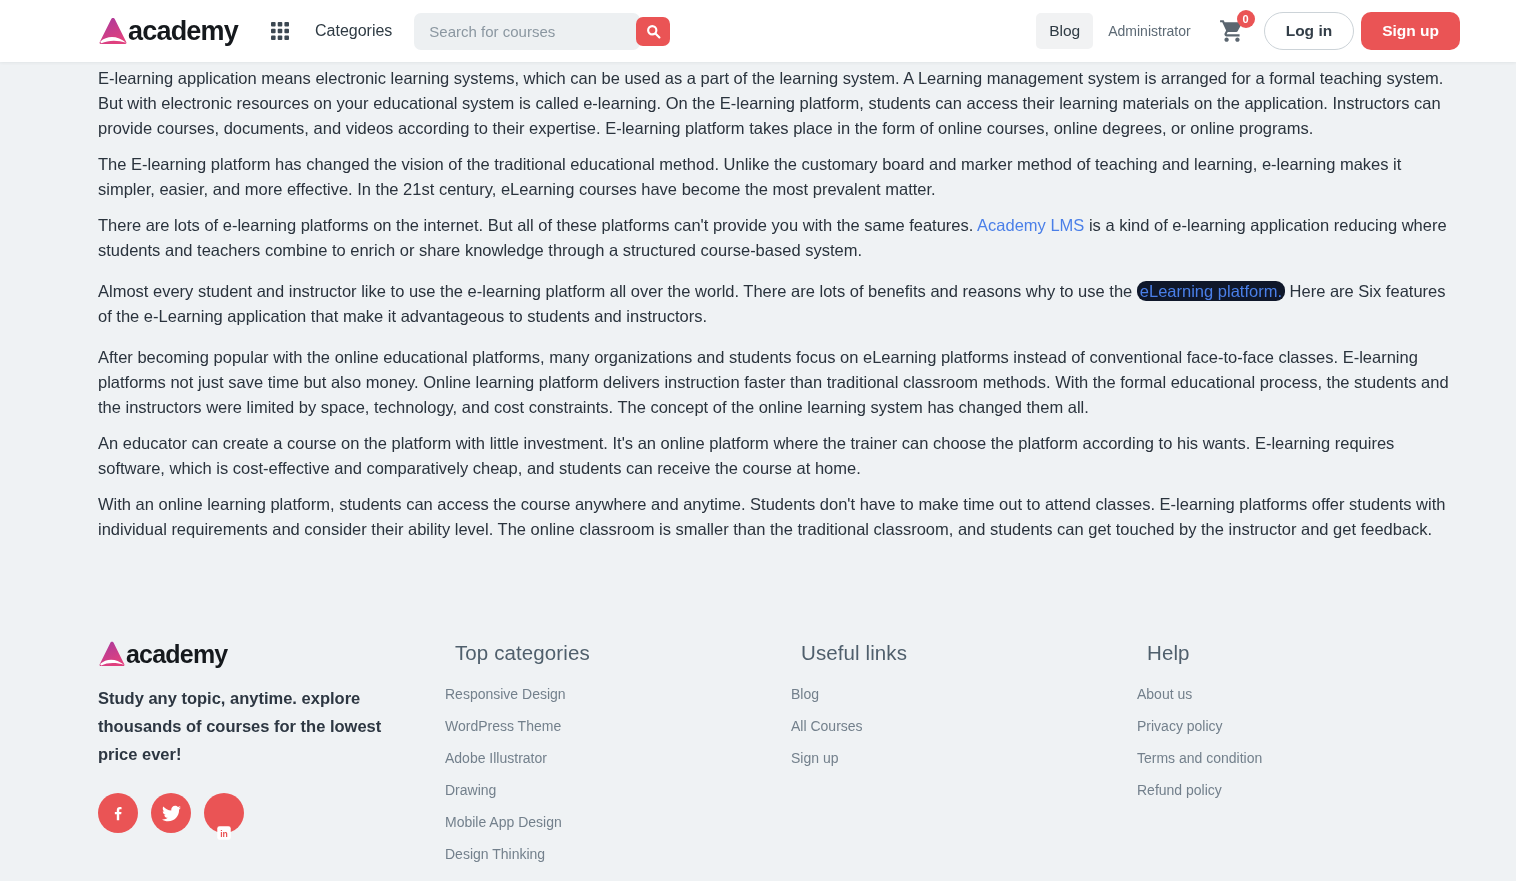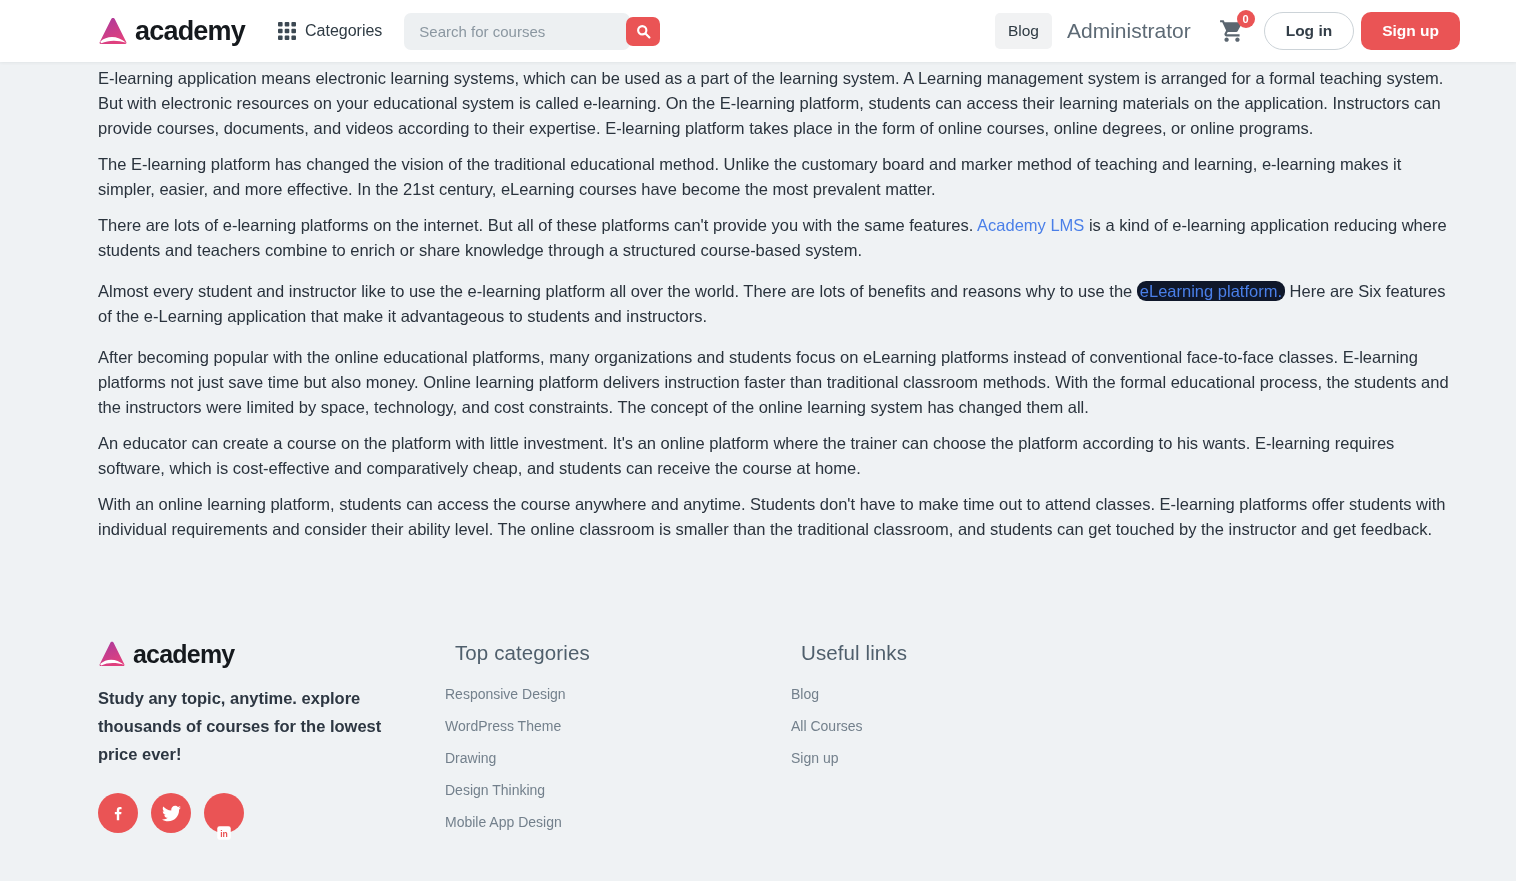--- a/index.html
+++ b/index.html
@@ -15,27 +15,27 @@
   .navbar {
     height: 62px;
     background: #ffffff;
     display: flex;
     align-items: center;
     padding: 0 56px 0 98px;
     box-shadow: 0 1px 3px rgba(40,50,60,0.07);
     position: relative;
     z-index: 2;
   }
-  .brand { display: flex; align-items: center; gap: 7px; cursor: pointer; }
+  .brand { display: flex; align-items: center; cursor: pointer; }
   .brand-word {
     font-size: 27px; font-weight: 700; color: #15191d; letter-spacing: -0.8px;
     line-height: 1;
   }
   .categories {
-    display: flex; align-items: center; gap: 9px;
+    display: flex; align-items: center; gap: 26px;
     margin-left: 33px; cursor: pointer;
     font-size: 16px; color: #2e3a43; justify-content: center;
   }
   .searchbar {
     margin-left: 22px;
     width: 226px; height: 37px;
     background: #edf0f2;
     border-radius: 7px;
     display: flex; align-items: center;
     padding: 0 4px 0 0;
@@ -50,21 +50,21 @@
     width: 34px; height: 29px; border: none; border-radius: 7px;
     background: #ea5455; display: flex; align-items: center; justify-content: center;
     cursor: pointer; flex: 0 0 auto;
   }
 
   .nav-right { margin-left: auto; display: flex; align-items: center; }
   .nav-blog {
     background: #f1f2f3; border-radius: 5px;
     padding: 9px 13px; font-size: 15.5px; color: #2e3a43; cursor: pointer;
   }
-  .nav-admin { margin-left: 15px; font-size: 21px; color: #5d6a75; cursor: pointer; }
+  .nav-admin { margin-left: 15px; font-size: 14px; color: #5d6a75; cursor: pointer; }
   .cart { position: relative; margin-left: 28px; cursor: pointer; width: 27px; height: 27px; }
   .cart-badge {
     position: absolute; top: -8px; right: -9px;
     min-width: 18px; height: 18px; border-radius: 50%;
     background: #ea5455; color: #fff; font-size: 11px; font-weight: 700;
     display: flex; align-items: center; justify-content: center;
   }
   .login-btn {
     margin-left: 18px; height: 38px; padding: 0 21px;
     background: #fff; border: 1.5px solid #ccd3d8; border-radius: 20px;
@@ -242,30 +242,40 @@
         </span>
       </button>
     </div>
   </div>
 
   <div class="f-col">
     <h3>Top categories</h3>
     <ul>
       <li>Responsive Design</li>
       <li>WordPress Theme</li>
+      <li>Adobe Illustrator</li>
       <li>Drawing</li>
+      <li>Mobile App Design</li>
       <li>Design Thinking</li>
-      <li>Mobile App Design</li>
     </ul>
   </div>
 
   <div class="f-col">
     <h3>Useful links</h3>
     <ul>
       <li>Blog</li>
       <li>All Courses</li>
       <li>Sign up</li>
     </ul>
   </div>
 
+  <div class="f-col">
+    <h3>Help</h3>
+    <ul>
+      <li>About us</li>
+      <li>Privacy policy</li>
+      <li>Terms and condition</li>
+      <li>Refund policy</li>
+    </ul>
+  </div>
 </footer>
 
 <div class="bottom-strip"></div>
 
 </body></html>

